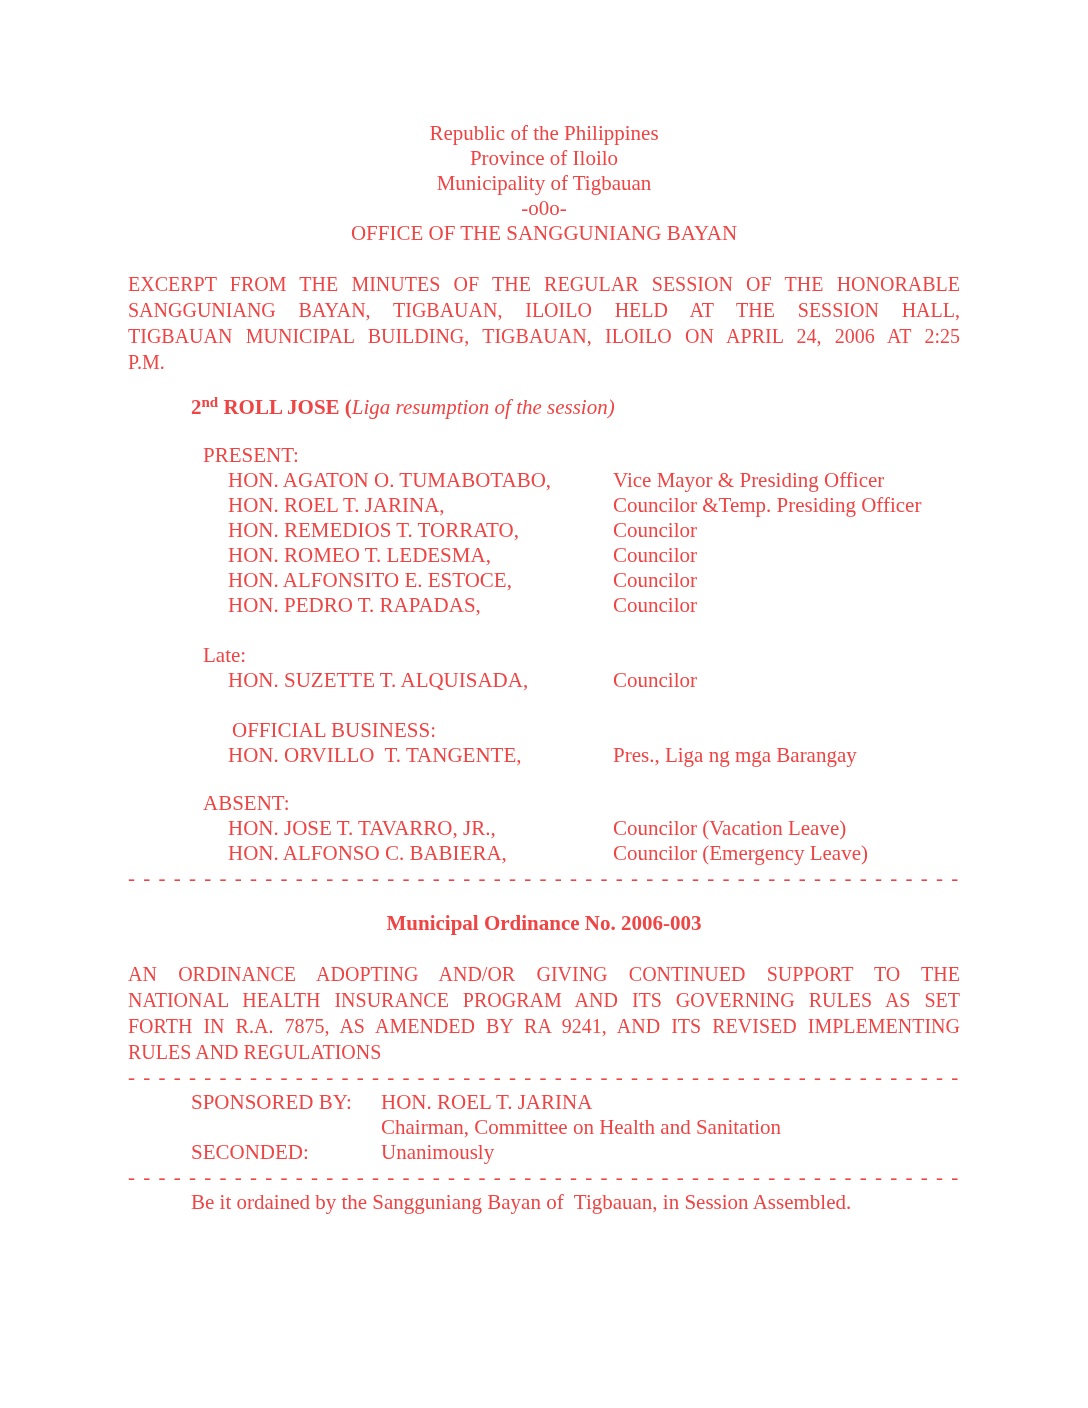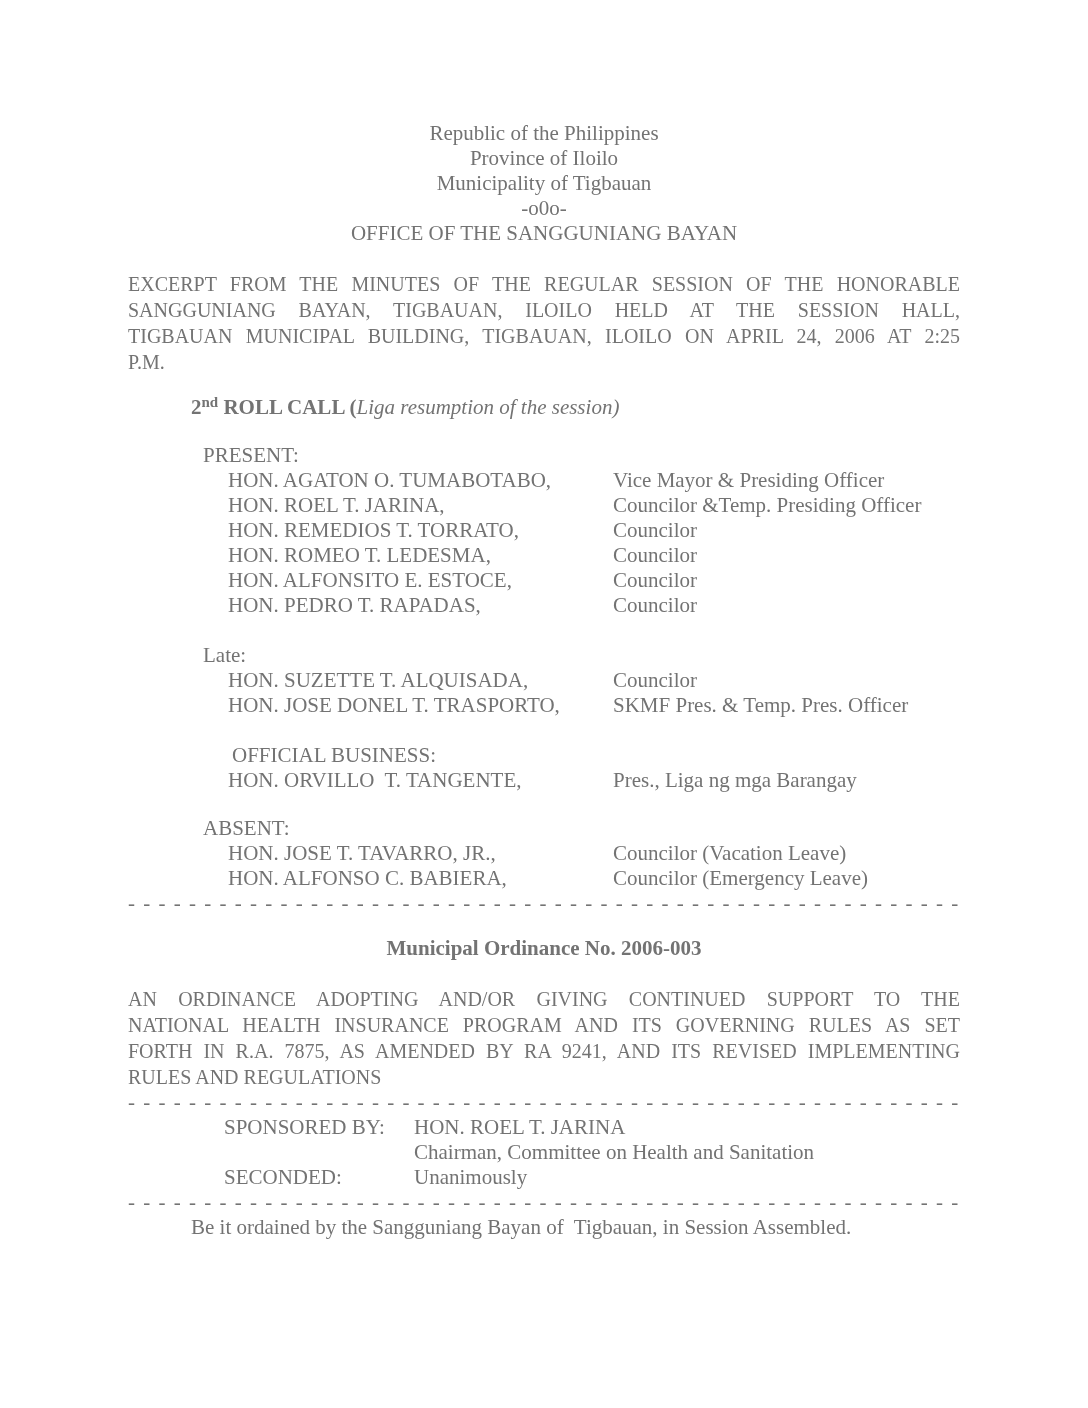--- a/index.html
+++ b/index.html
@@ -3,21 +3,21 @@
 <meta charset="utf-8">
 <title>Document</title>
 <style>
   html, body { margin: 0; padding: 0; background: #ffffff; }
   .page {
     position: relative;
     width: 1088px;
     height: 1408px;
     margin: 0 auto;
     background: #ffffff;
-    color: #737373;
+    color: #ef4444;
     font-family: "Liberation Serif", "DejaVu Serif", serif;
     font-size: 21px;
     line-height: 25px;
     box-sizing: border-box;
     padding: 121px 128px 0 128px;
     overflow: hidden;
   }
   .center { text-align: center; }
   .sp25 { height: 25px; }
   .sp23 { height: 23px; }
@@ -50,21 +50,21 @@
 
   .dash-line {
     white-space: nowrap;
     overflow: hidden;
     word-spacing: 3px;
     height: 25px;
   }
 
   .ord-title { font-weight: bold; text-align: center; }
 
-  .sp-row { display: flex; margin-left: 96px; }
+  .sp-row { display: flex; margin-left: 63px; }
   .sp-label { width: 190px; flex: none; white-space: pre; }
   .sp-value { flex: 1; white-space: pre; }
 
   .enacting { margin-left: 63px; white-space: pre-wrap; }
 </style>
 </head>
 <body>
 
 <div class="page">
 
@@ -81,21 +81,21 @@
   <div>
     <div class="jline">EXCERPT FROM THE MINUTES OF THE REGULAR SESSION OF THE HONORABLE</div>
     <div class="jline">SANGGUNIANG BAYAN, TIGBAUAN, ILOILO HELD AT THE SESSION HALL,</div>
     <div class="jline">TIGBAUAN MUNICIPAL BUILDING, TIGBAUAN, ILOILO ON APRIL 24, 2006 AT 2:25</div>
     <div class="jlast">P.M.</div>
   </div>
 
   <div class="sp20"></div>
 
   <div class="rollcall">
-    <b><span>2</span><sup>nd</sup><span> ROLL CALL (</span></b><i>Liga resumption of the session)</i>
+    <b><span>2</span><sup>nd</sup><span> ROLL JOSE (</span></b><i>Liga resumption of the session)</i>
   </div>
 
   <div class="sp23"></div>
 
   <div class="att-label">PRESENT:</div>
   <div>
     <div class="att-row">
       <span class="att-name">HON. AGATON O. TUMABOTABO,</span>
       <span class="att-role">Vice Mayor &amp; Presiding Officer</span>
     </div>
@@ -121,24 +121,20 @@
     </div>
   </div>
 
   <div class="sp25"></div>
 
   <div class="att-label">Late:</div>
   <div>
     <div class="att-row">
       <span class="att-name">HON. SUZETTE T. ALQUISADA,</span>
       <span class="att-role">Councilor</span>
-    </div>
-    <div class="att-row">
-      <span class="att-name">HON. JOSE DONEL T. TRASPORTO,</span>
-      <span class="att-role">SKMF Pres. &amp; Temp. Pres. Officer</span>
     </div>
   </div>
 
   <div class="sp25"></div>
 
   <div class="att-label extra">OFFICIAL BUSINESS:</div>
   <div>
     <div class="att-row">
       <span class="att-name">HON. ORVILLO  T. TANGENTE,</span>
       <span class="att-role">Pres., Liga ng mga Barangay</span>

